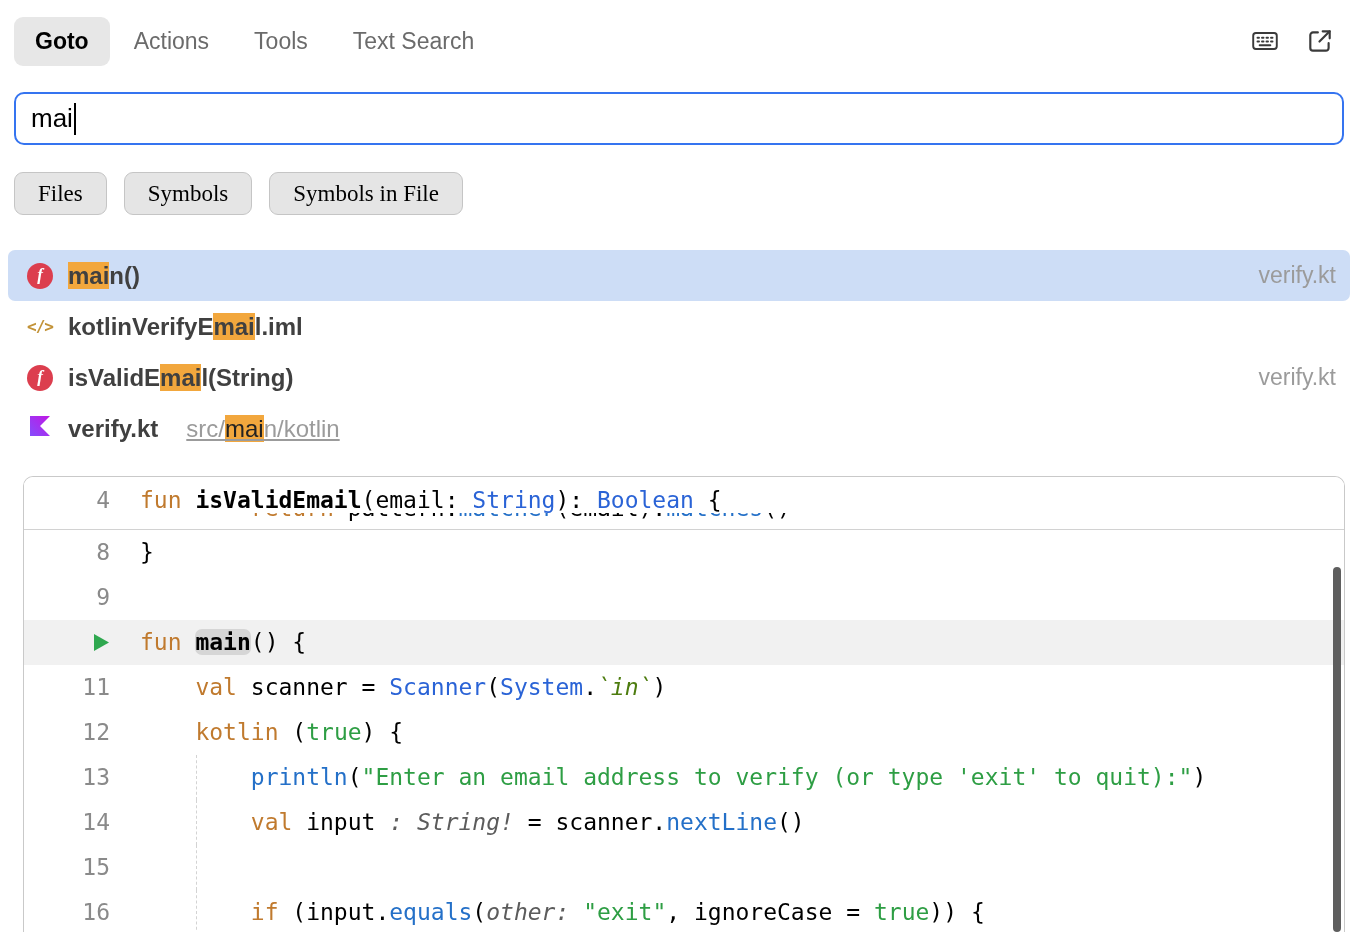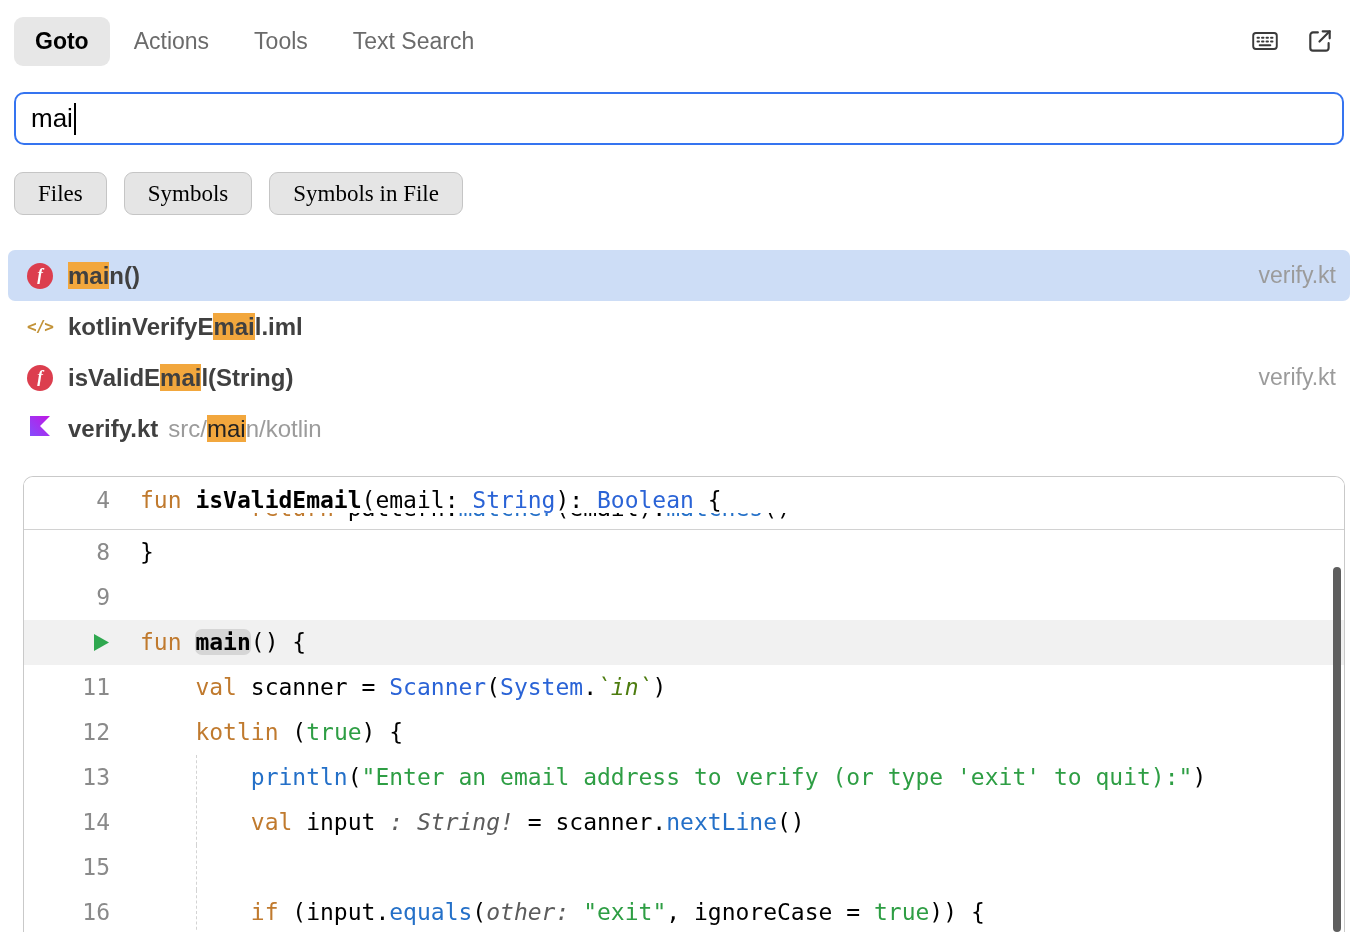--- a/index.html
+++ b/index.html
@@ -25,21 +25,21 @@
   
   .results{margin-top:35px;}
   .result-row{height:51px;display:flex;align-items:center;margin:0 8px;padding:0 14px 0 8px;border-radius:7px;font-size:24px;}
   .result-row.selected{background:#CDDDF6;}
   .result-icon{width:32px;display:flex;justify-content:center;align-items:center;margin:0 12px 0 8px;flex:none;}
   .fn-icon{width:26px;height:26px;border-radius:50%;background:#DC3E4E;color:#fff;display:flex;align-items:center;
     justify-content:center;font:italic bold 17px "Liberation Serif",serif;padding-bottom:2px;box-sizing:border-box;}
   .xml-icon{color:#C29237;font:bold 16px "DejaVu Sans Mono",monospace;letter-spacing:-1px;}
   .result-name{white-space:pre;color:#404040;font-weight:bold;}
   .hl{background:#F2A73D;}
-  .result-path{color:#9B9B9B;margin-left:10px;white-space:pre;}
+  .result-path{color:#9B9B9B;margin-left:28px;white-space:pre;text-decoration:underline;}
   .result-path .hl{color:#222;}
   .result-loc{margin-left:auto;color:#9B9B9B;font-size:23px;}
   
   .editor{position:relative;margin:22px 13px 0 23px;height:455px;border:1px solid #C9C9C9;border-bottom:none;
     border-radius:10px 10px 0 0;overflow:hidden;background:#fff;
     font-family:"DejaVu Sans Mono","Liberation Mono",monospace;font-size:23px;}
   .erow{display:flex;height:45px;line-height:45px;white-space:pre;}
   .gutter{width:116px;flex:none;box-sizing:border-box;padding-right:30px;color:#8A8A8A;
     display:flex;justify-content:flex-end;align-items:center;}
   .code-cell{flex:1;position:relative;white-space:pre;}

